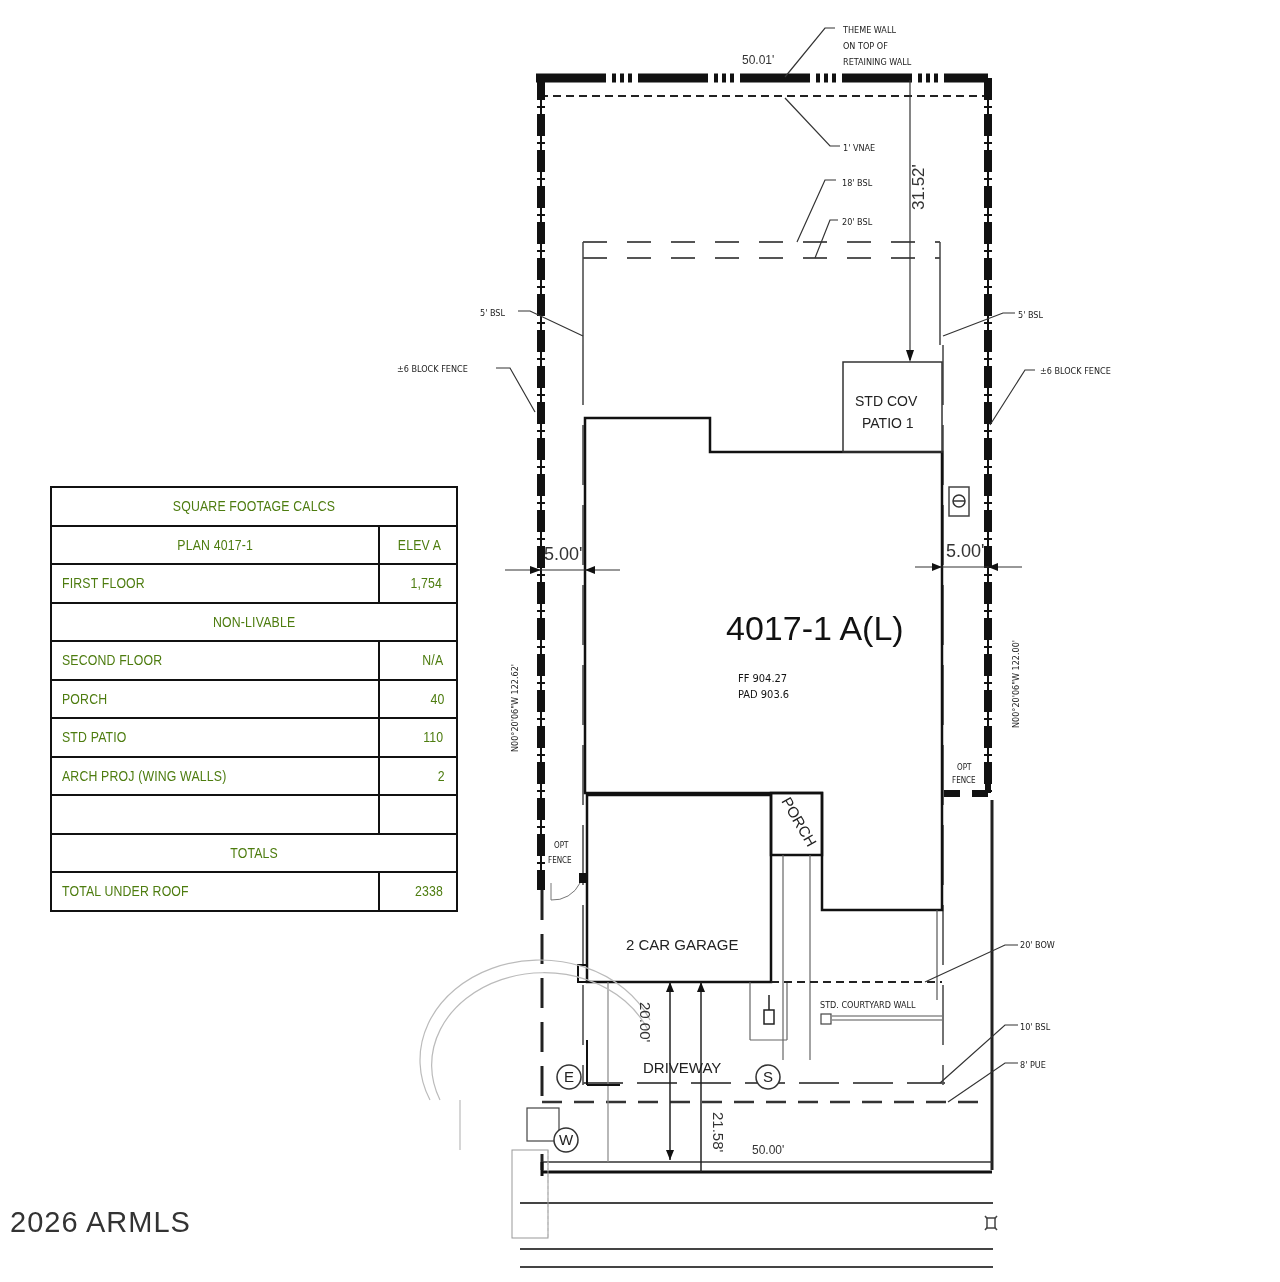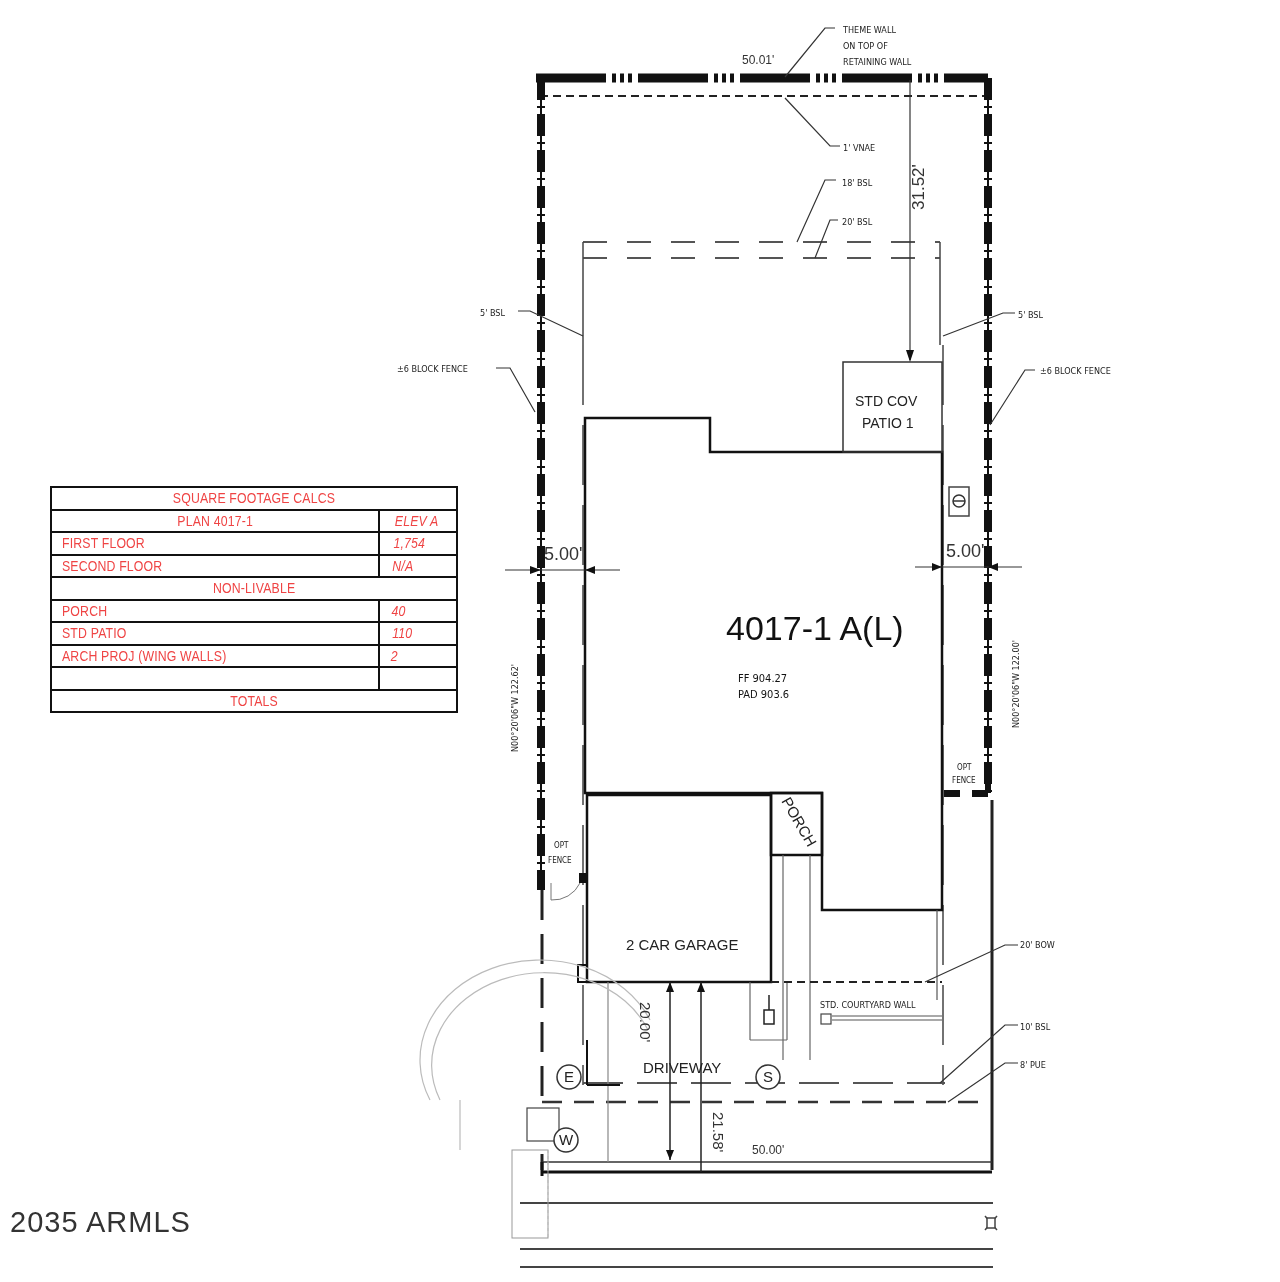--- a/index.html
+++ b/index.html
@@ -4,23 +4,23 @@
   <style>
     html, body { margin: 0; padding: 0; background: #ffffff; }
     body { width: 1280px; height: 1282px; position: relative; overflow: hidden; font-family: "DejaVu Sans", sans-serif; }
     #plan { position: absolute; left: 0; top: 0; width: 1280px; height: 1282px; }
     .lbl { font-size: 11px; font-family: "DejaVu Sans Condensed", "DejaVu Sans", sans-serif; fill: #111; }
     .sm { font-size: 9px; font-family: "DejaVu Sans Condensed", "DejaVu Sans", sans-serif; fill: #222; }
     .dim { font-size: 14px; font-family: "Liberation Sans", sans-serif; fill: #333; }
     .room { font-size: 15px; font-family: "Liberation Sans", sans-serif; fill: #222; }
     .big { font-size: 34px; font-family: "Liberation Sans", sans-serif; fill: #111; }
     .tbl { position: absolute; left: 50px; top: 486px; width: 408px; border-collapse: collapse; border: 2px solid #111; }
-    .tbl td { border: 2px solid #111; height: 20.5px; padding: 0 10px; font-family: "Liberation Sans", sans-serif; font-size: 15px; color: #ef4444; line-height: 20px; letter-spacing: 0.2px; white-space: nowrap; transform-origin: left; margin-left: 25px; }
+    .tbl td { border: 2px solid #111; height: 20.5px; padding: 8px 10px; font-family: "Liberation Sans", sans-serif; font-size: 15px; color: #4d7c0f; line-height: 20px; letter-spacing: 0.2px; white-space: nowrap; transform-origin: left; margin-left: 25px; }
     .tbl td.c { text-align: center; }
-    .tbl td.v { width: 56px; text-align: left; font-style: italic; }
+    .tbl td.v { width: 56px; text-align: right; }
     .cond { display: inline-block; transform: scaleX(0.82); transform-origin: left center; }
     .condc { display: inline-block; transform: scaleX(0.82); }
     .copyright { position: absolute; left: 10px; top: 1206px; font-family: "Liberation Sans", sans-serif; font-size: 29px; color: #333; letter-spacing: 1px; }
   </style>
 </head>
 <body>
 
 <svg id="plan" viewBox="0 0 1280 1282" xmlns="http://www.w3.org/2000/svg">
 
   <g>
@@ -215,41 +215,45 @@
   </tr>
   <tr>
     <td class="c"><span class="condc">PLAN 4017-1</span></td>
     <td class="v"><span class="condc">ELEV A</span></td>
   </tr>
   <tr>
     <td><span class="cond">FIRST FLOOR</span></td>
     <td class="v"><span class="condc">1,754</span></td>
   </tr>
   <tr>
+    <td class="c" colspan="2"><span class="condc">NON-LIVABLE</span></td>
+  </tr>
+  <tr>
     <td><span class="cond">SECOND FLOOR</span></td>
     <td class="v"><span class="condc">N/A</span></td>
   </tr>
   <tr>
-    <td class="c" colspan="2"><span class="condc">NON-LIVABLE</span></td>
-  </tr>
-  <tr>
     <td><span class="cond">PORCH</span></td>
     <td class="v"><span class="condc">40</span></td>
   </tr>
   <tr>
     <td><span class="cond">STD PATIO</span></td>
     <td class="v"><span class="condc">110</span></td>
   </tr>
   <tr>
     <td><span class="cond">ARCH PROJ (WING WALLS)</span></td>
     <td class="v"><span class="condc">2</span></td>
   </tr>
   <tr>
     <td><span class="cond"></span></td>
     <td class="v"><span class="condc"></span></td>
   </tr>
   <tr>
     <td class="c" colspan="2"><span class="condc">TOTALS</span></td>
   </tr>
+  <tr>
+    <td><span class="cond">TOTAL UNDER ROOF</span></td>
+    <td class="v"><span class="condc">2338</span></td>
+  </tr>
 </tbody>
   </table>
 
-<div class="copyright">2035 ARMLS</div>
+<div class="copyright">2026 ARMLS</div>
 
 </body></html>

